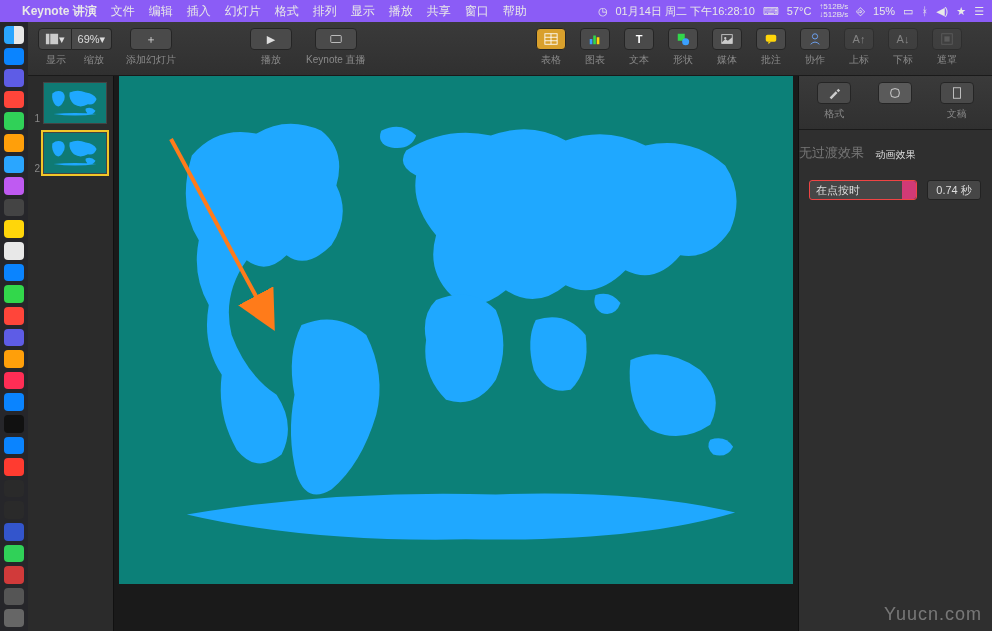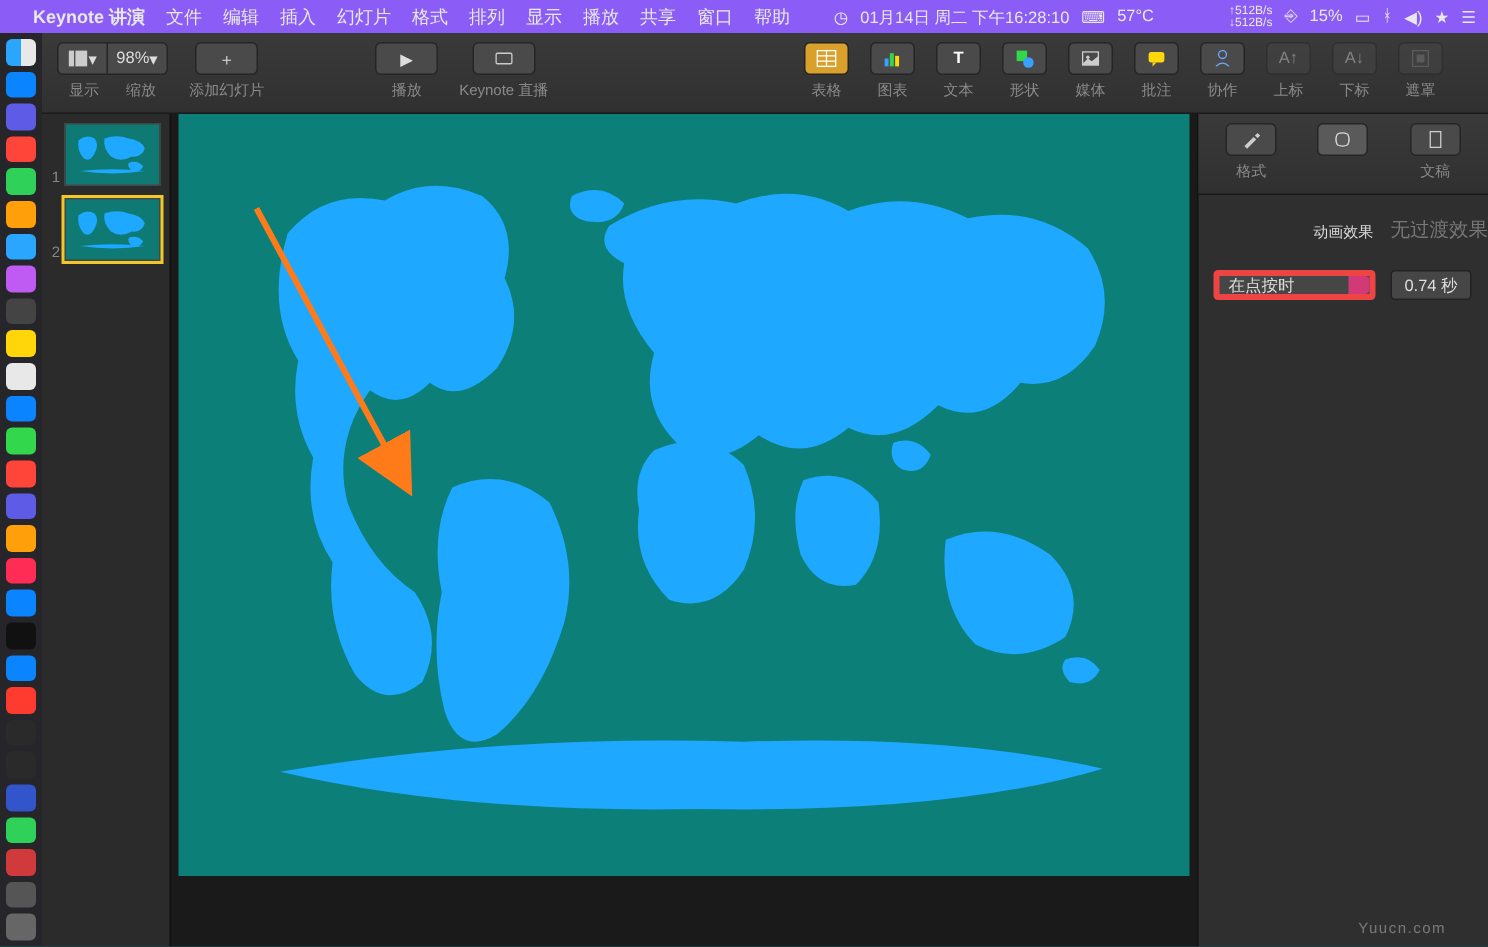--- a/index.html
+++ b/index.html
@@ -52,29 +52,29 @@
 .world-map { position: absolute; inset: 18px; }
 .world-map svg { width: 100%; height: 100%; }
 .arrow { position: absolute; left: 52px; top: 58px; width: 120px; height: 200px; pointer-events: none; }
 
 
 .inspector { width: 194px; background: #2f2f2f; border-left: 1px solid #111; display: flex; flex-direction: column; }
 .insp-tabs { height: 54px; background: linear-gradient(#3a3a3a,#303030); border-bottom: 1px solid #1a1a1a; display: flex; align-items: flex-start; justify-content: space-around; padding: 6px 6px 0; }
 .insp-tab { display: flex; flex-direction: column; align-items: center; }
 .insp-tab .tb-btn { min-width: 34px; }
 .insp-head { text-align: center; color: #ccc; font-size: 12px; padding: 8px 0; }
-.insp-sub { text-align: right; color: #777; font-size: 13px; padding: 14px 0; }
+.insp-sub { text-align: left; color: #777; font-size: 13px; padding: 14px 0; }
 .insp-btn { margin: 6px 10px 14px; height: 26px; background: #0a84ff; color: #fff; border-radius: 5px; display: flex; align-items: center; justify-content: center; font-size: 12px; }
 .insp-row { display: flex; padding: 4px 10px; gap: 10px; align-items: center; }
 .insp-label { font-size: 11px; color: #bbb; flex: 1; }
-.insp-select { height: 20px; background: #464646; border: 4px solid #ef4444; border-radius: 3px; color: #ddd; font-size: 11px; display: flex; align-items: center; padding: 0 6px; position: relative; width: 108px; }
+.insp-select { height: 20px; background: #464646; border: 1px solid #ef4444; border-radius: 3px; color: #ddd; font-size: 11px; display: flex; align-items: center; padding: 0 6px; position: relative; width: 108px; }
 .insp-select::after { content: ""; position: absolute; right: 0; top: 0; bottom: 0; width: 14px; background: #d13a76; border-radius: 0 3px 3px 0; }
 .insp-num { width: 54px; height: 20px; background: #464646; border: 1px solid #222; border-radius: 3px; color: #ddd; font-size: 11px; display: flex; align-items: center; justify-content: center; }
 
-.watermark { position: absolute; right: 28px; bottom: 6px; color: rgba(255,255,255,0.35); font-size: 10px; letter-spacing: 1px; z-index: 20; }
+.watermark { position: absolute; right: 10px; bottom: 6px; color: rgba(255,255,255,0.35); font-size: 18px; letter-spacing: 1px; z-index: 20; }
 </style>
 </head>
 <body>
 
 <div class="menubar">
   <span class="apple menubar-item"></span>
   <span class="app-name menubar-item">Keynote 讲演</span>
   <span class="menubar-item">文件</span>
   <span class="menubar-item">编辑</span>
   <span class="menubar-item">插入</span>
@@ -84,21 +84,21 @@
   <span class="menubar-item">显示</span>
   <span class="menubar-item">播放</span>
   <span class="menubar-item">共享</span>
   <span class="menubar-item">窗口</span>
   <span class="menubar-item">帮助</span>
   <div class="right">
     <span>◷</span>
     <span>01月14日 周二 下午16:28:10</span>
     <span>⌨</span>
     <span>57°C</span>
-    <span style="display:inline-flex;flex-direction:column;line-height:1;font-size:8px;margin-left:42px;">
+    <span style="display:inline-flex;flex-direction:column;line-height:1;font-size:8px;">
       <span>↑512B/s</span>
       <span>↓512B/s</span>
     </span>
     <span>⎆</span>
     <span>15%</span>
     <span>▭</span>
     <span>ᚼ</span>
     <span>◀)</span>
     <span>★</span>
     <span>☰</span>
@@ -138,21 +138,21 @@
 
 <div class="window">
 
   <div class="toolbar">
     <div class="tb-group">
       <div class="tb-seg">
         <div class="tb-btn"><svg class="ic" viewBox="0 0 16 16">
               <rect x="1" y="2" width="4" height="12" fill="#ccc"></rect>
               <rect x="6" y="2" width="9" height="12" fill="#ccc"></rect>
             </svg>▾</div>
-        <div class="tb-btn"><span>98%</span>▾</div>
+        <div class="tb-btn"><span>69%</span>▾</div>
       </div>
       <div style="display:flex;gap:18px;">
           <span class="tb-lbl">显示</span>
           <span class="tb-lbl">缩放</span>
         </div>
     </div>
     <div class="tb-group">
       <div class="tb-btn" style="min-width:42px;">＋</div>
       <span class="tb-lbl">添加幻灯片</span>
     </div>

